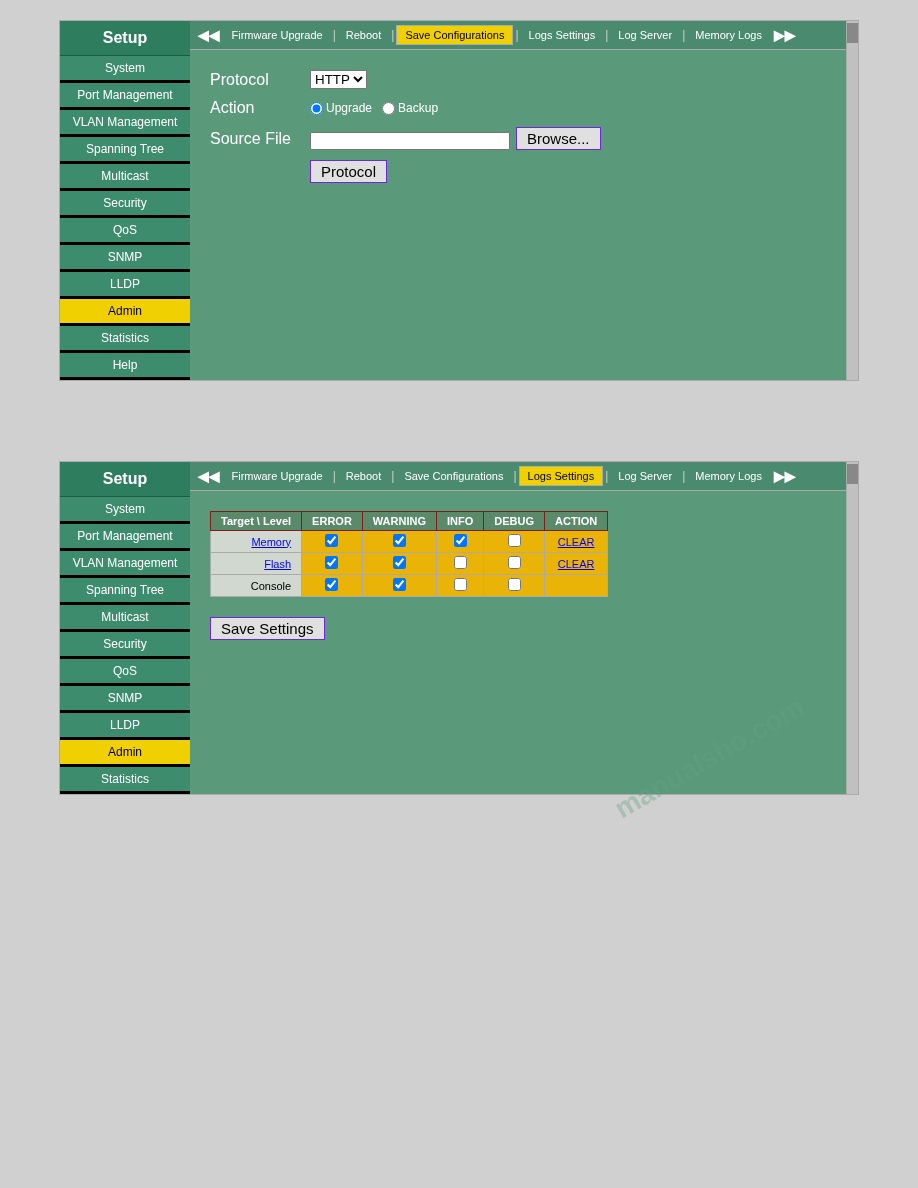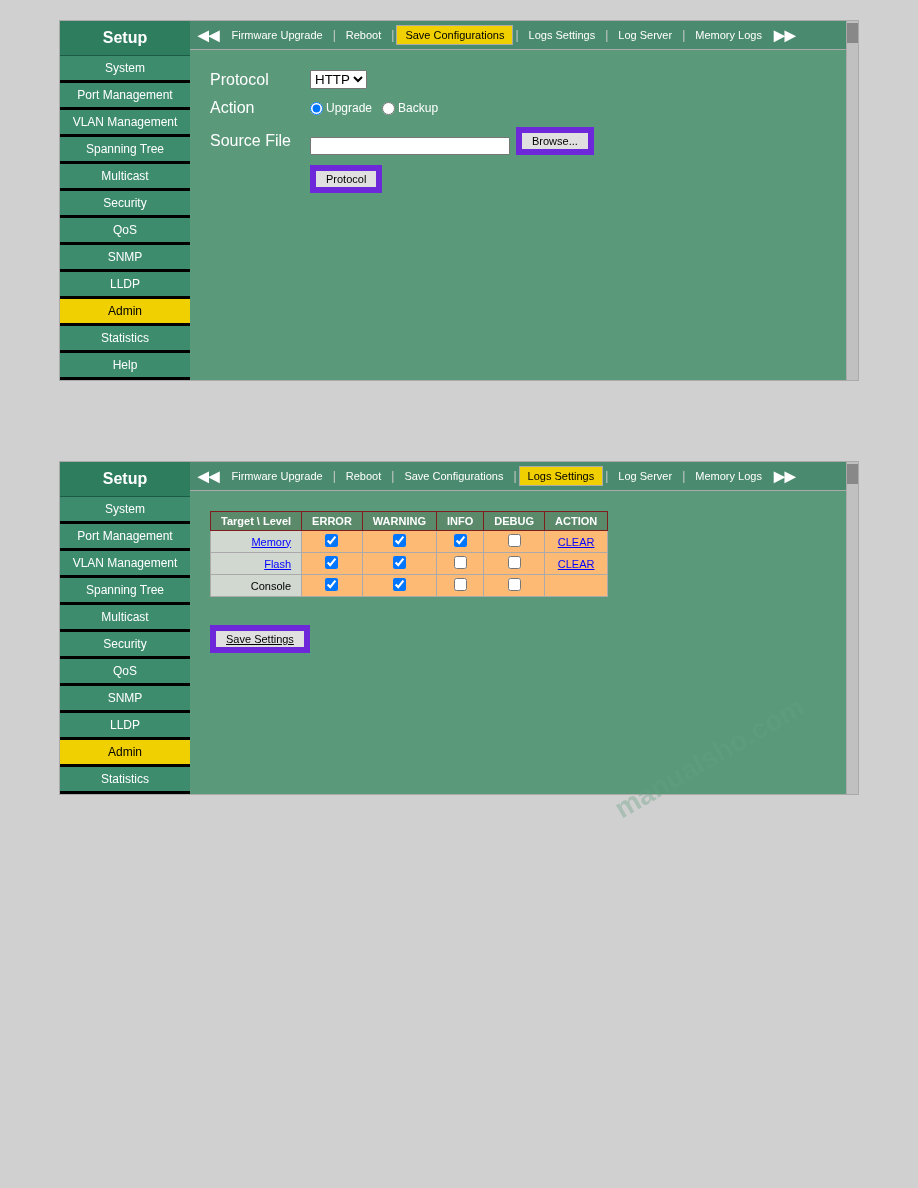--- a/index.html
+++ b/index.html
@@ -129,23 +129,23 @@
       gap: 3px;
       font-size: 12px;
     }
     .source-file-input {
       width: 200px;
       font-size: 11px;
       padding: 1px 3px;
     }
     .btn {
       background: #e0e0e0;
-      border: 6px solid #6d28d9;
+      border: 1px solid #6d28d9;
       padding: 2px 10px;
-      font-size: 11px;
+      font-size: 15px;
       cursor: pointer;
     }
     .proceed-btn {
       margin-top: 10px;
       margin-left: 100px;
     }
 
     
     .logs-table {
       border-collapse: collapse;
@@ -157,40 +157,39 @@
       background: #5a8a6a;
       color: #fff;
       padding: 3px 10px;
       border: 1px solid #7f1d1d;
       text-align: center;
     }
     .logs-table td {
       padding: 3px 10px;
       border: 1px solid #aaa;
       text-align: center;
-      background: #fdba74;
+      background: #eab308;
     }
     .logs-table td.target-cell {
       background: #d0d8d0;
       text-align: right;
     }
     .logs-table a {
       color: #00f;
       text-decoration: underline;
       cursor: pointer;
     }
     .clear-link {
       color: #00f;
       text-decoration: underline;
       cursor: pointer;
     }
     .save-settings-btn {
-      margin-top: 28px;
+      margin-top: 20px;
       display: block;
-      text-decoration: underline;
     }
 
     
     .scroll-bar {
       width: 12px;
       background: #c0c0c0;
       border-left: 1px solid #aaa;
       display: flex;
       flex-direction: column;
     }

